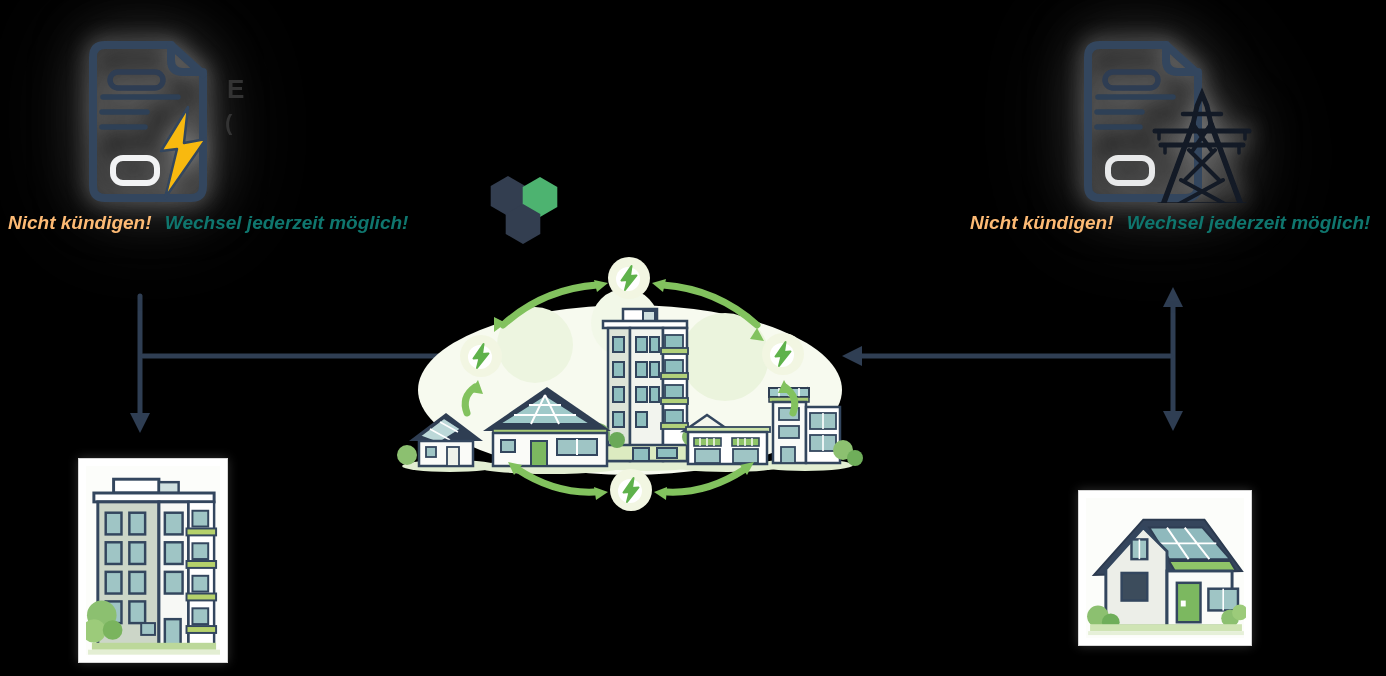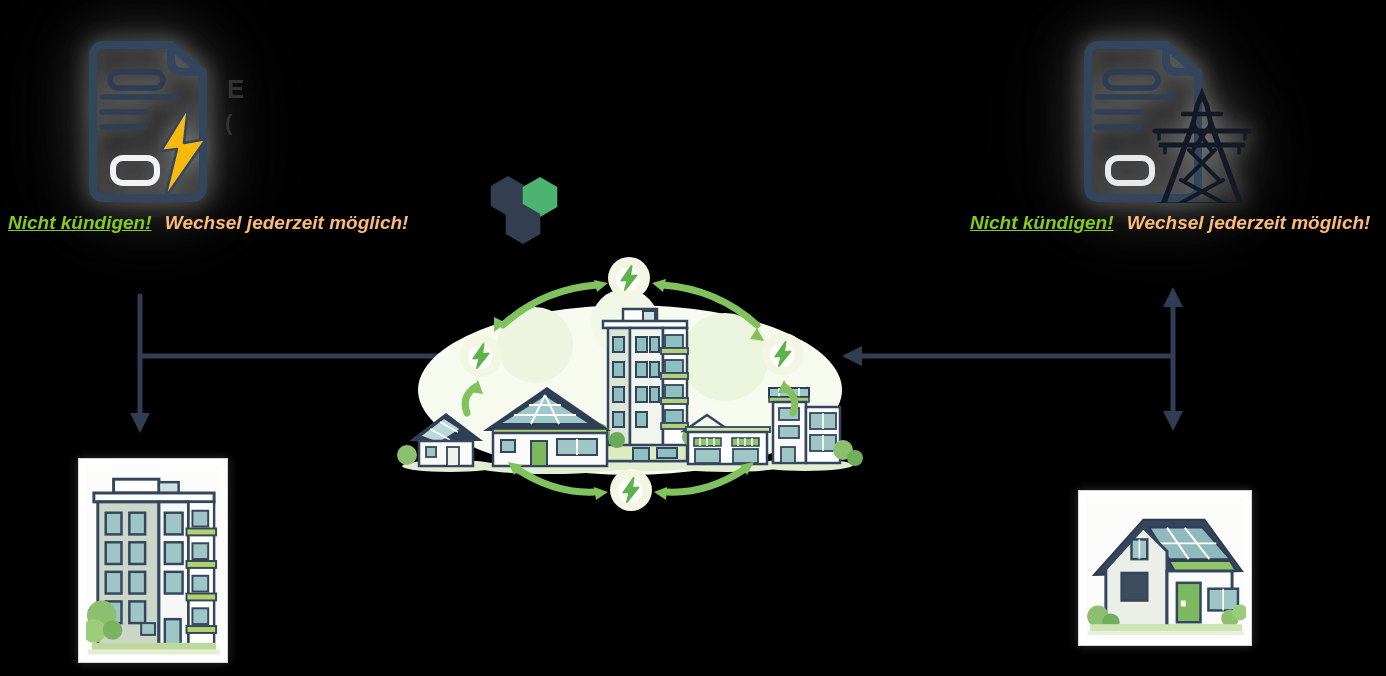--- a/index.html
+++ b/index.html
@@ -9,22 +9,22 @@
     font-family:"Liberation Sans", sans-serif;
   }
   .abs{position:absolute;}
   
   .glow{
     filter:drop-shadow(0 0 10px rgba(150,150,150,.75))
            drop-shadow(0 0 24px rgba(130,130,130,.55))
            drop-shadow(0 0 46px rgba(105,105,105,.38));
   }
   .warning-row{white-space:nowrap;font-size:19px;font-weight:bold;font-style:italic;}
-  .warning-text{color:#84cc16;text-decoration:underline;}
-  .note-text{color:#fdba74;margin-left:8px;}
+  .warning-text{color:#fdba74;}
+  .note-text{color:#0f766e;margin-left:8px;}
   .frag{color:#333333;font-weight:bold;line-height:1;}
   .card{
     background:#ffffff;border:1px solid #d6d6d6;box-sizing:border-box;
     padding:7px;box-shadow:0 0 10px rgba(190,190,190,.25);
   }
   .card-inner{width:100%;height:100%;background:#fcfdfa;}
   svg{display:block;}
 </style>
 </head>
 <body>

